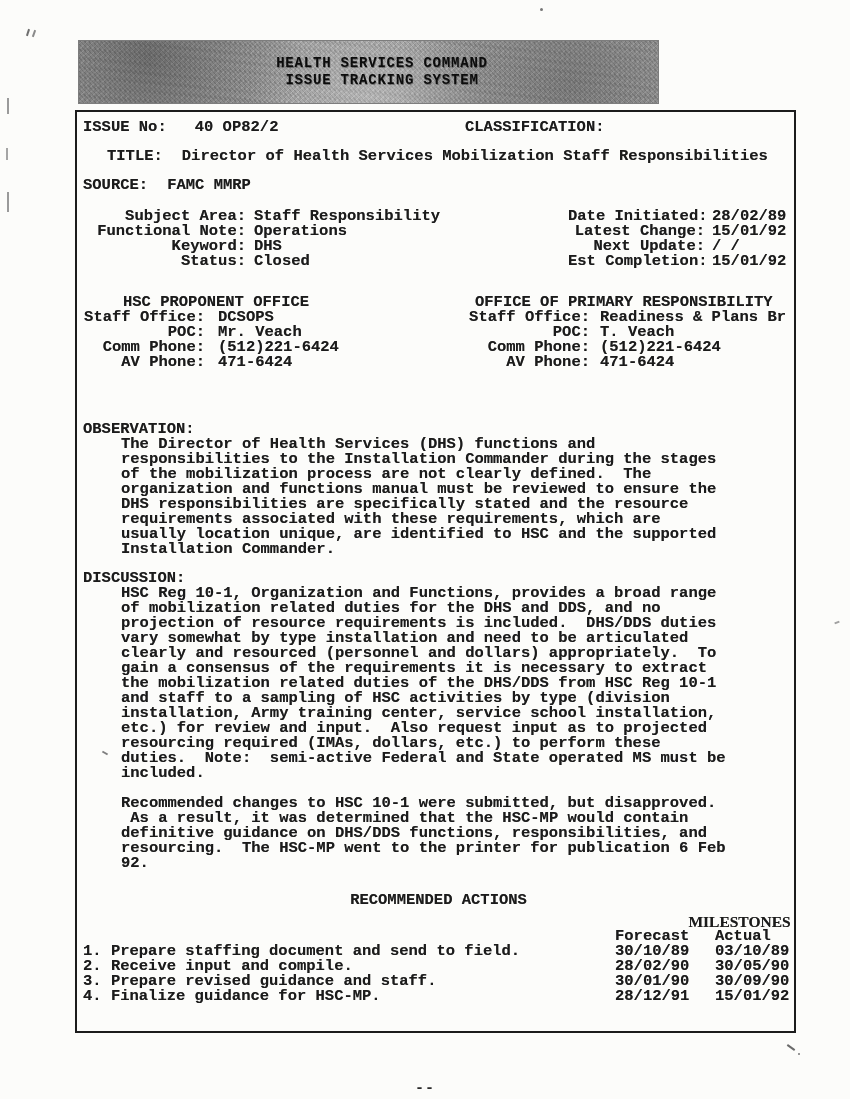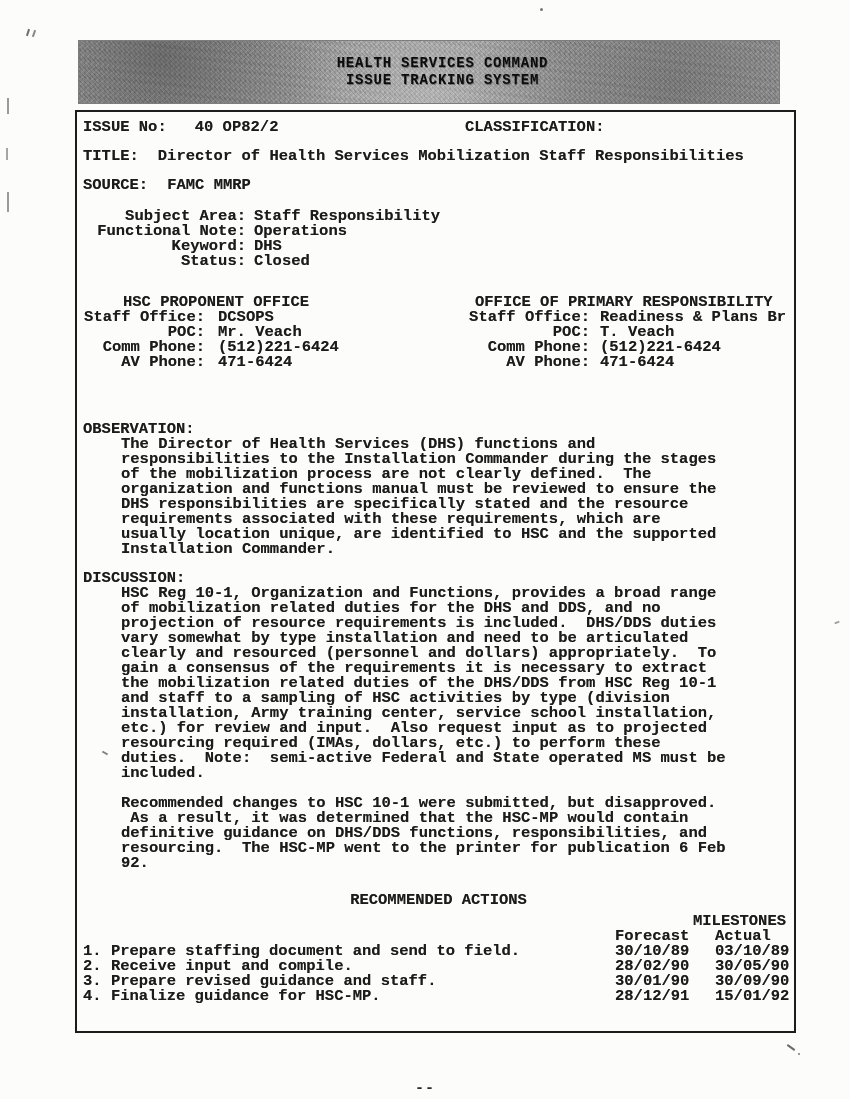--- a/index.html
+++ b/index.html
@@ -6,21 +6,21 @@
   body{
     width:850px;height:1099px;position:relative;overflow:hidden;
     background:#fcfcfa;color:#1b1b1b;
     font-family:"Liberation Mono","DejaVu Sans Mono",monospace;
     font-weight:bold;
   }
   .page{position:absolute;inset:0;}
 
   
   .banner{
-    position:absolute;left:78px;top:40px;width:702px;height:64px;
+    position:absolute;left:78px;top:40px;width:581px;height:64px;
     background-color:#9e9e9e;border:1px solid #7d7d7d;box-sizing:border-box;
     background-image:
       radial-gradient(circle at 12% 25%, rgba(50,50,50,0.45) 0, rgba(50,50,50,0) 30%),
       radial-gradient(circle at 85% 70%, rgba(60,60,60,0.35) 0, rgba(60,60,60,0) 35%),
       radial-gradient(circle at 50% 95%, rgba(225,225,225,0.35) 0, rgba(225,225,225,0) 40%),
       repeating-linear-gradient(48deg, rgba(30,30,30,0.18) 0 1px, rgba(0,0,0,0) 1px 3px),
       repeating-linear-gradient(-41deg, rgba(245,245,245,0.22) 0 1px, rgba(0,0,0,0) 1px 4px),
       repeating-linear-gradient(90deg, rgba(70,70,70,0.10) 0 2px, rgba(165,165,165,0.10) 2px 5px);
     display:flex;flex-direction:column;justify-content:center;align-items:center;padding-left:27px;
   }
@@ -35,21 +35,21 @@
     border:2px solid #1c1c1c;box-sizing:border-box;
     padding:8px 0 0 6px;
     font-size:15.5px;line-height:15px;
     text-shadow:0 0 0.5px rgba(25,25,25,0.55);
   }
   .lbl,.val,.k,.v{white-space:pre;}
   .sp3{margin-left:28px;}
   .sp2{margin-left:19px;}
 
   .row-issue{display:grid;grid-template-columns:382px auto;margin-bottom:14px;}
-  .row-title{margin-bottom:14px;}
+  .row-title{margin-bottom:14px;margin-left:24px;}
   .row-source{margin-bottom:16px;}
 
   .meta{position:relative;margin-bottom:26px;}
   .meta-right{position:absolute;left:485px;top:0;}
   .kv{white-space:pre;}
   .meta-left .k{display:inline-block;width:163px;text-align:right;margin-right:8px;}
   .meta-right .k{display:inline-block;width:137px;text-align:right;margin-right:7px;}
 
   .offices{position:relative;margin-bottom:52px;}
   .office-right{position:absolute;left:382px;top:0;}
@@ -59,21 +59,21 @@
   .office-right .k{display:inline-block;width:125px;text-align:right;margin-right:10px;}
 
   .section{margin-bottom:14px;}
   .sec-h{white-space:pre;}
   .para{margin-left:38px;white-space:pre-wrap;}
   .para.p1{margin-bottom:15px;}
   .para.p2{margin-bottom:22px;}
 
   .rec-h{text-align:center;margin:8px 0 6px 0;}
   .ms-title-row{display:grid;grid-template-columns:532px auto;}
-  .ms-title{text-align:center;padding-left:70px;white-space:pre;}
+  .ms-title{text-align:center;padding-left:70px;white-space:pre;font-family:Liberation Serif, serif;}
   .ms-grid{display:grid;grid-template-columns:532px 100px auto;}
   .ms-grid span{white-space:pre;overflow:visible;}
 
   .footer-mark{
     position:absolute;left:0;top:1080px;width:850px;text-align:center;
     font-size:15px;letter-spacing:1px;color:#2a2a2a;
   }
 
   
   .art{position:absolute;background:#6f6f6f;}
@@ -116,20 +116,26 @@
     <div class="row-source">
       <span class="lbl">SOURCE:</span><span class="val sp2">FAMC MMRP</span>
     </div>
 
     <div class="meta">
       <div class="meta-left">
         <div class="kv"><span class="k">Subject Area:</span><span class="v">Staff Responsibility</span></div>
         <div class="kv"><span class="k">Functional Note:</span><span class="v">Operations</span></div>
         <div class="kv"><span class="k">Keyword:</span><span class="v">DHS</span></div>
         <div class="kv"><span class="k">Status:</span><span class="v">Closed</span></div>
+      </div>
+      <div class="meta-right">
+        <div class="kv"><span class="k">Date Initiated:</span><span class="v">28/02/89</span></div>
+        <div class="kv"><span class="k">Latest Change:</span><span class="v">15/01/92</span></div>
+        <div class="kv"><span class="k">Next Update:</span><span class="v">/ /</span></div>
+        <div class="kv"><span class="k">Est Completion:</span><span class="v">15/01/92</span></div>
       </div>
     </div>
 
     <div class="offices">
       <div class="office-left">
         <div class="office-title">HSC PROPONENT OFFICE</div>
         <div class="kv"><span class="k">Staff Office:</span><span class="v">DCSOPS</span></div>
         <div class="kv"><span class="k">POC:</span><span class="v">Mr. Veach</span></div>
         <div class="kv"><span class="k">Comm Phone:</span><span class="v">(512)221-6424</span></div>
         <div class="kv"><span class="k">AV Phone:</span><span class="v">471-6424</span></div>

